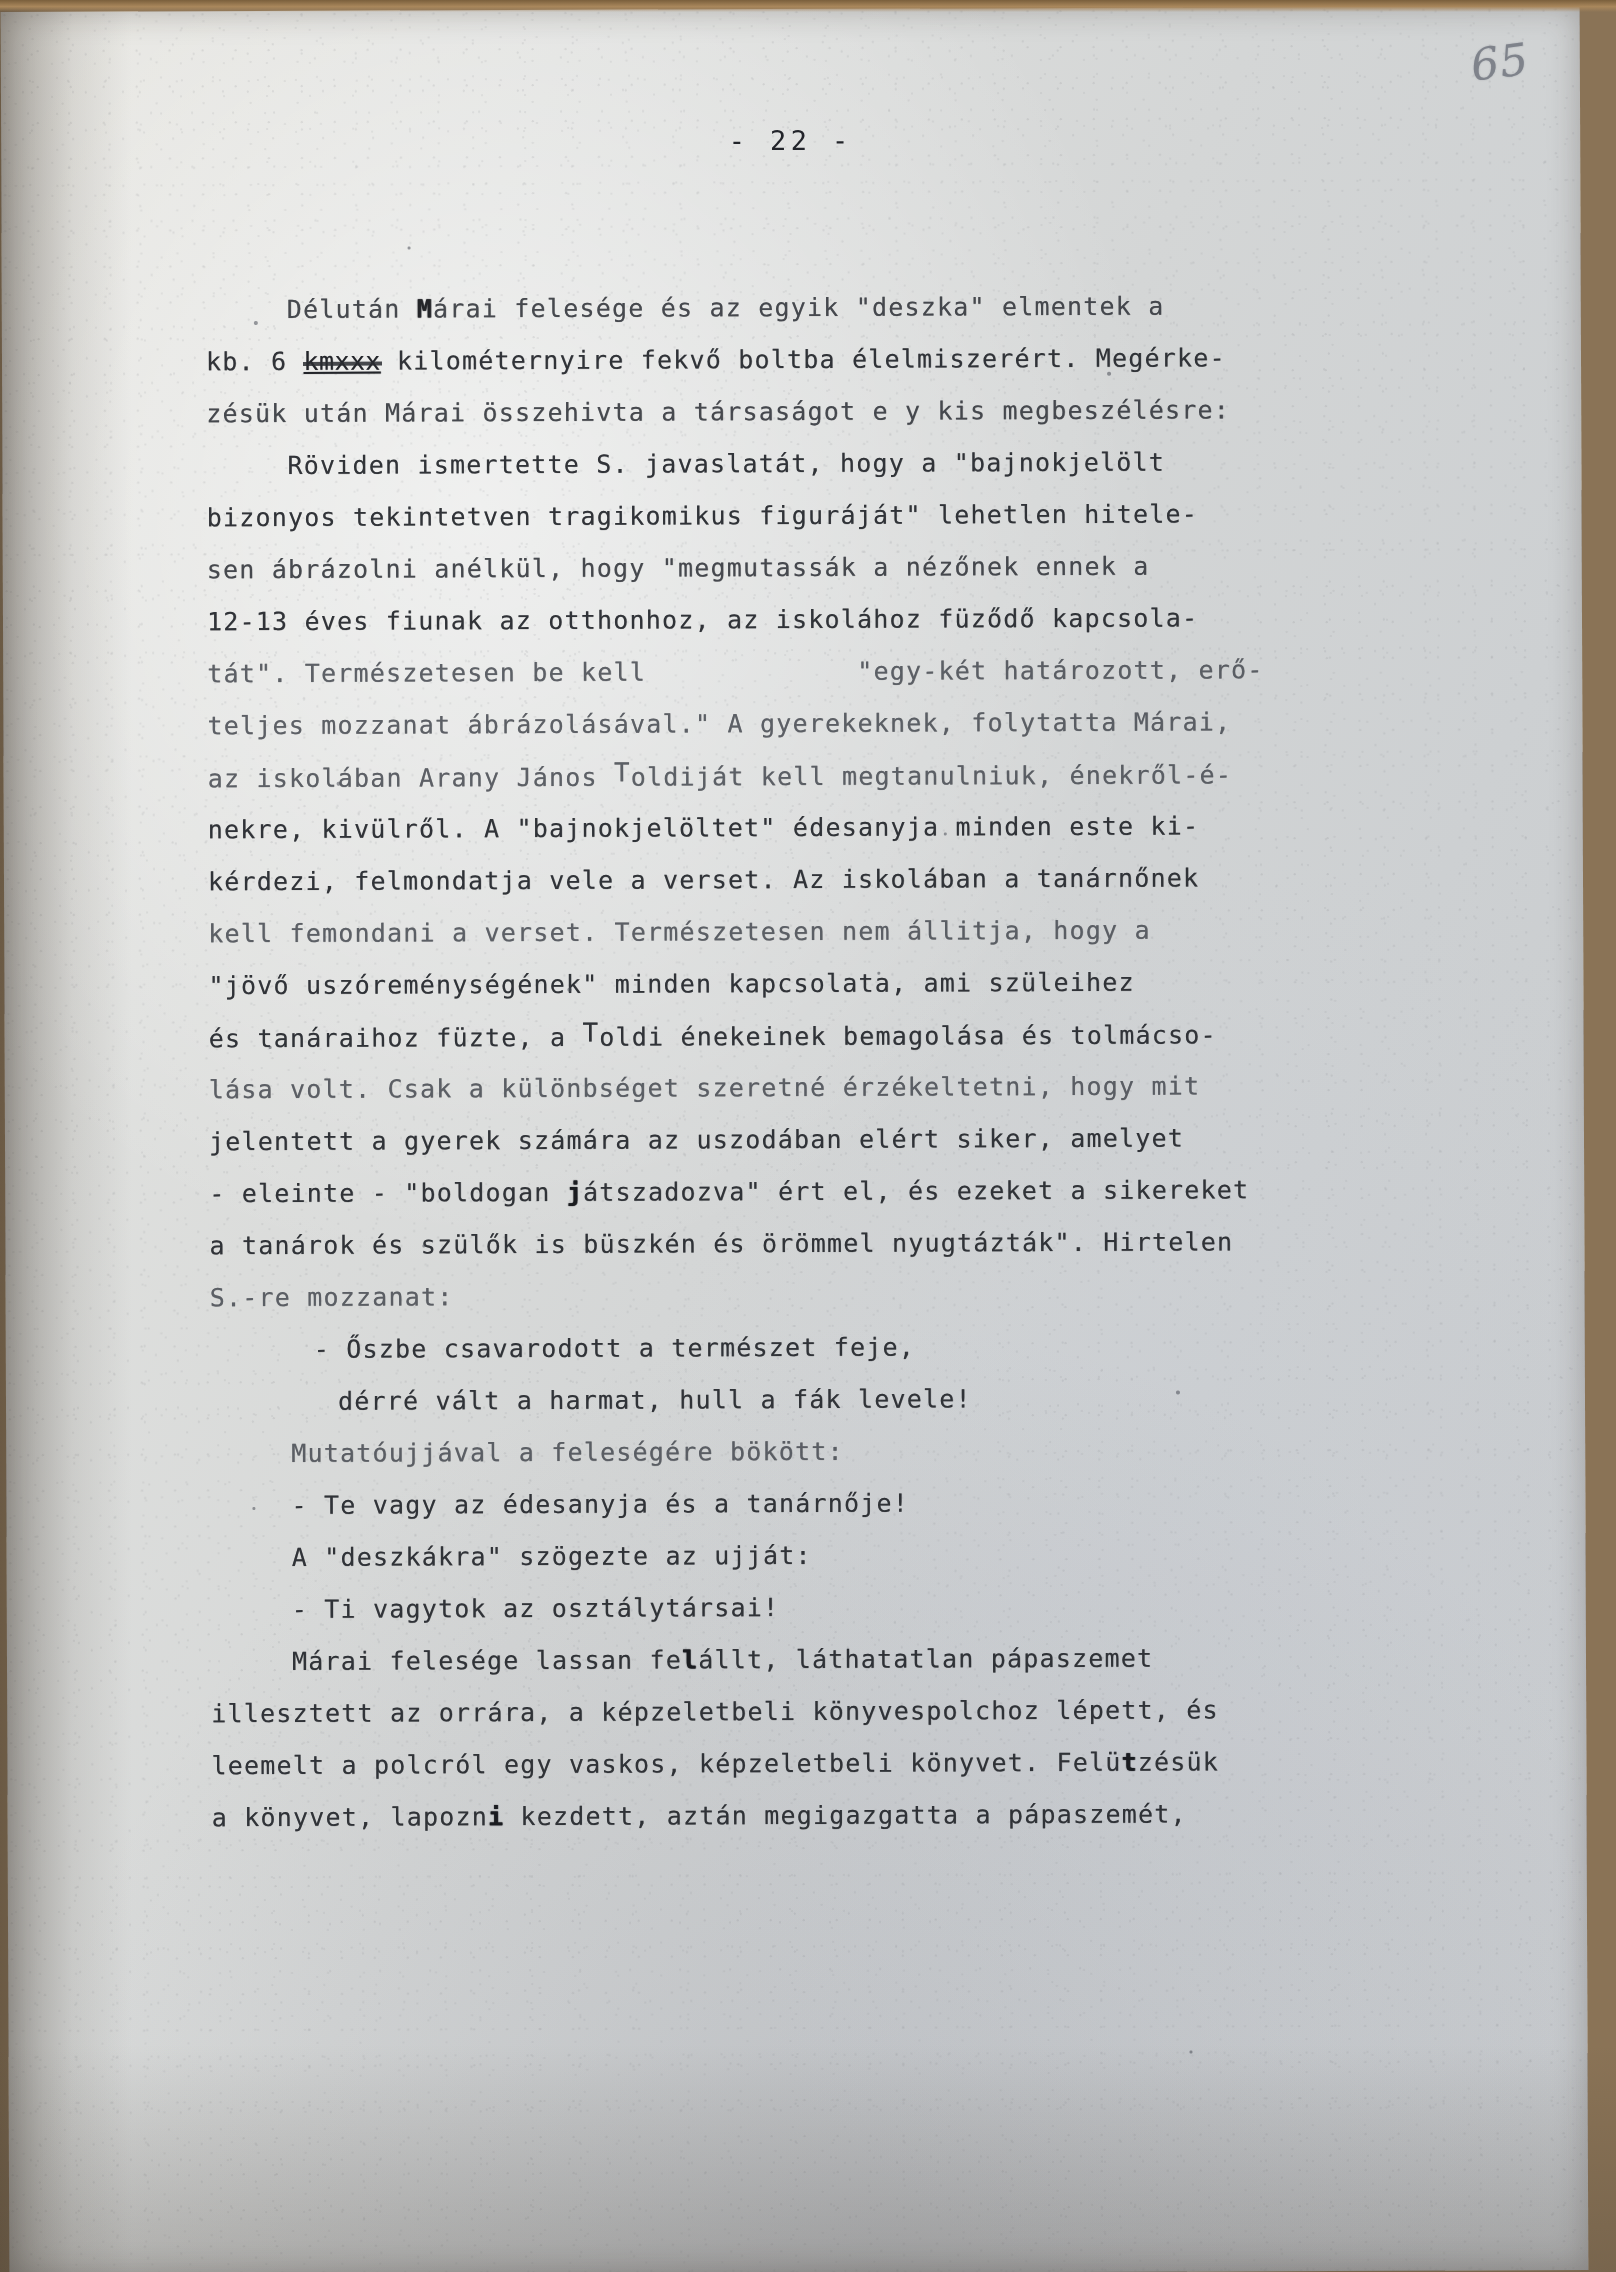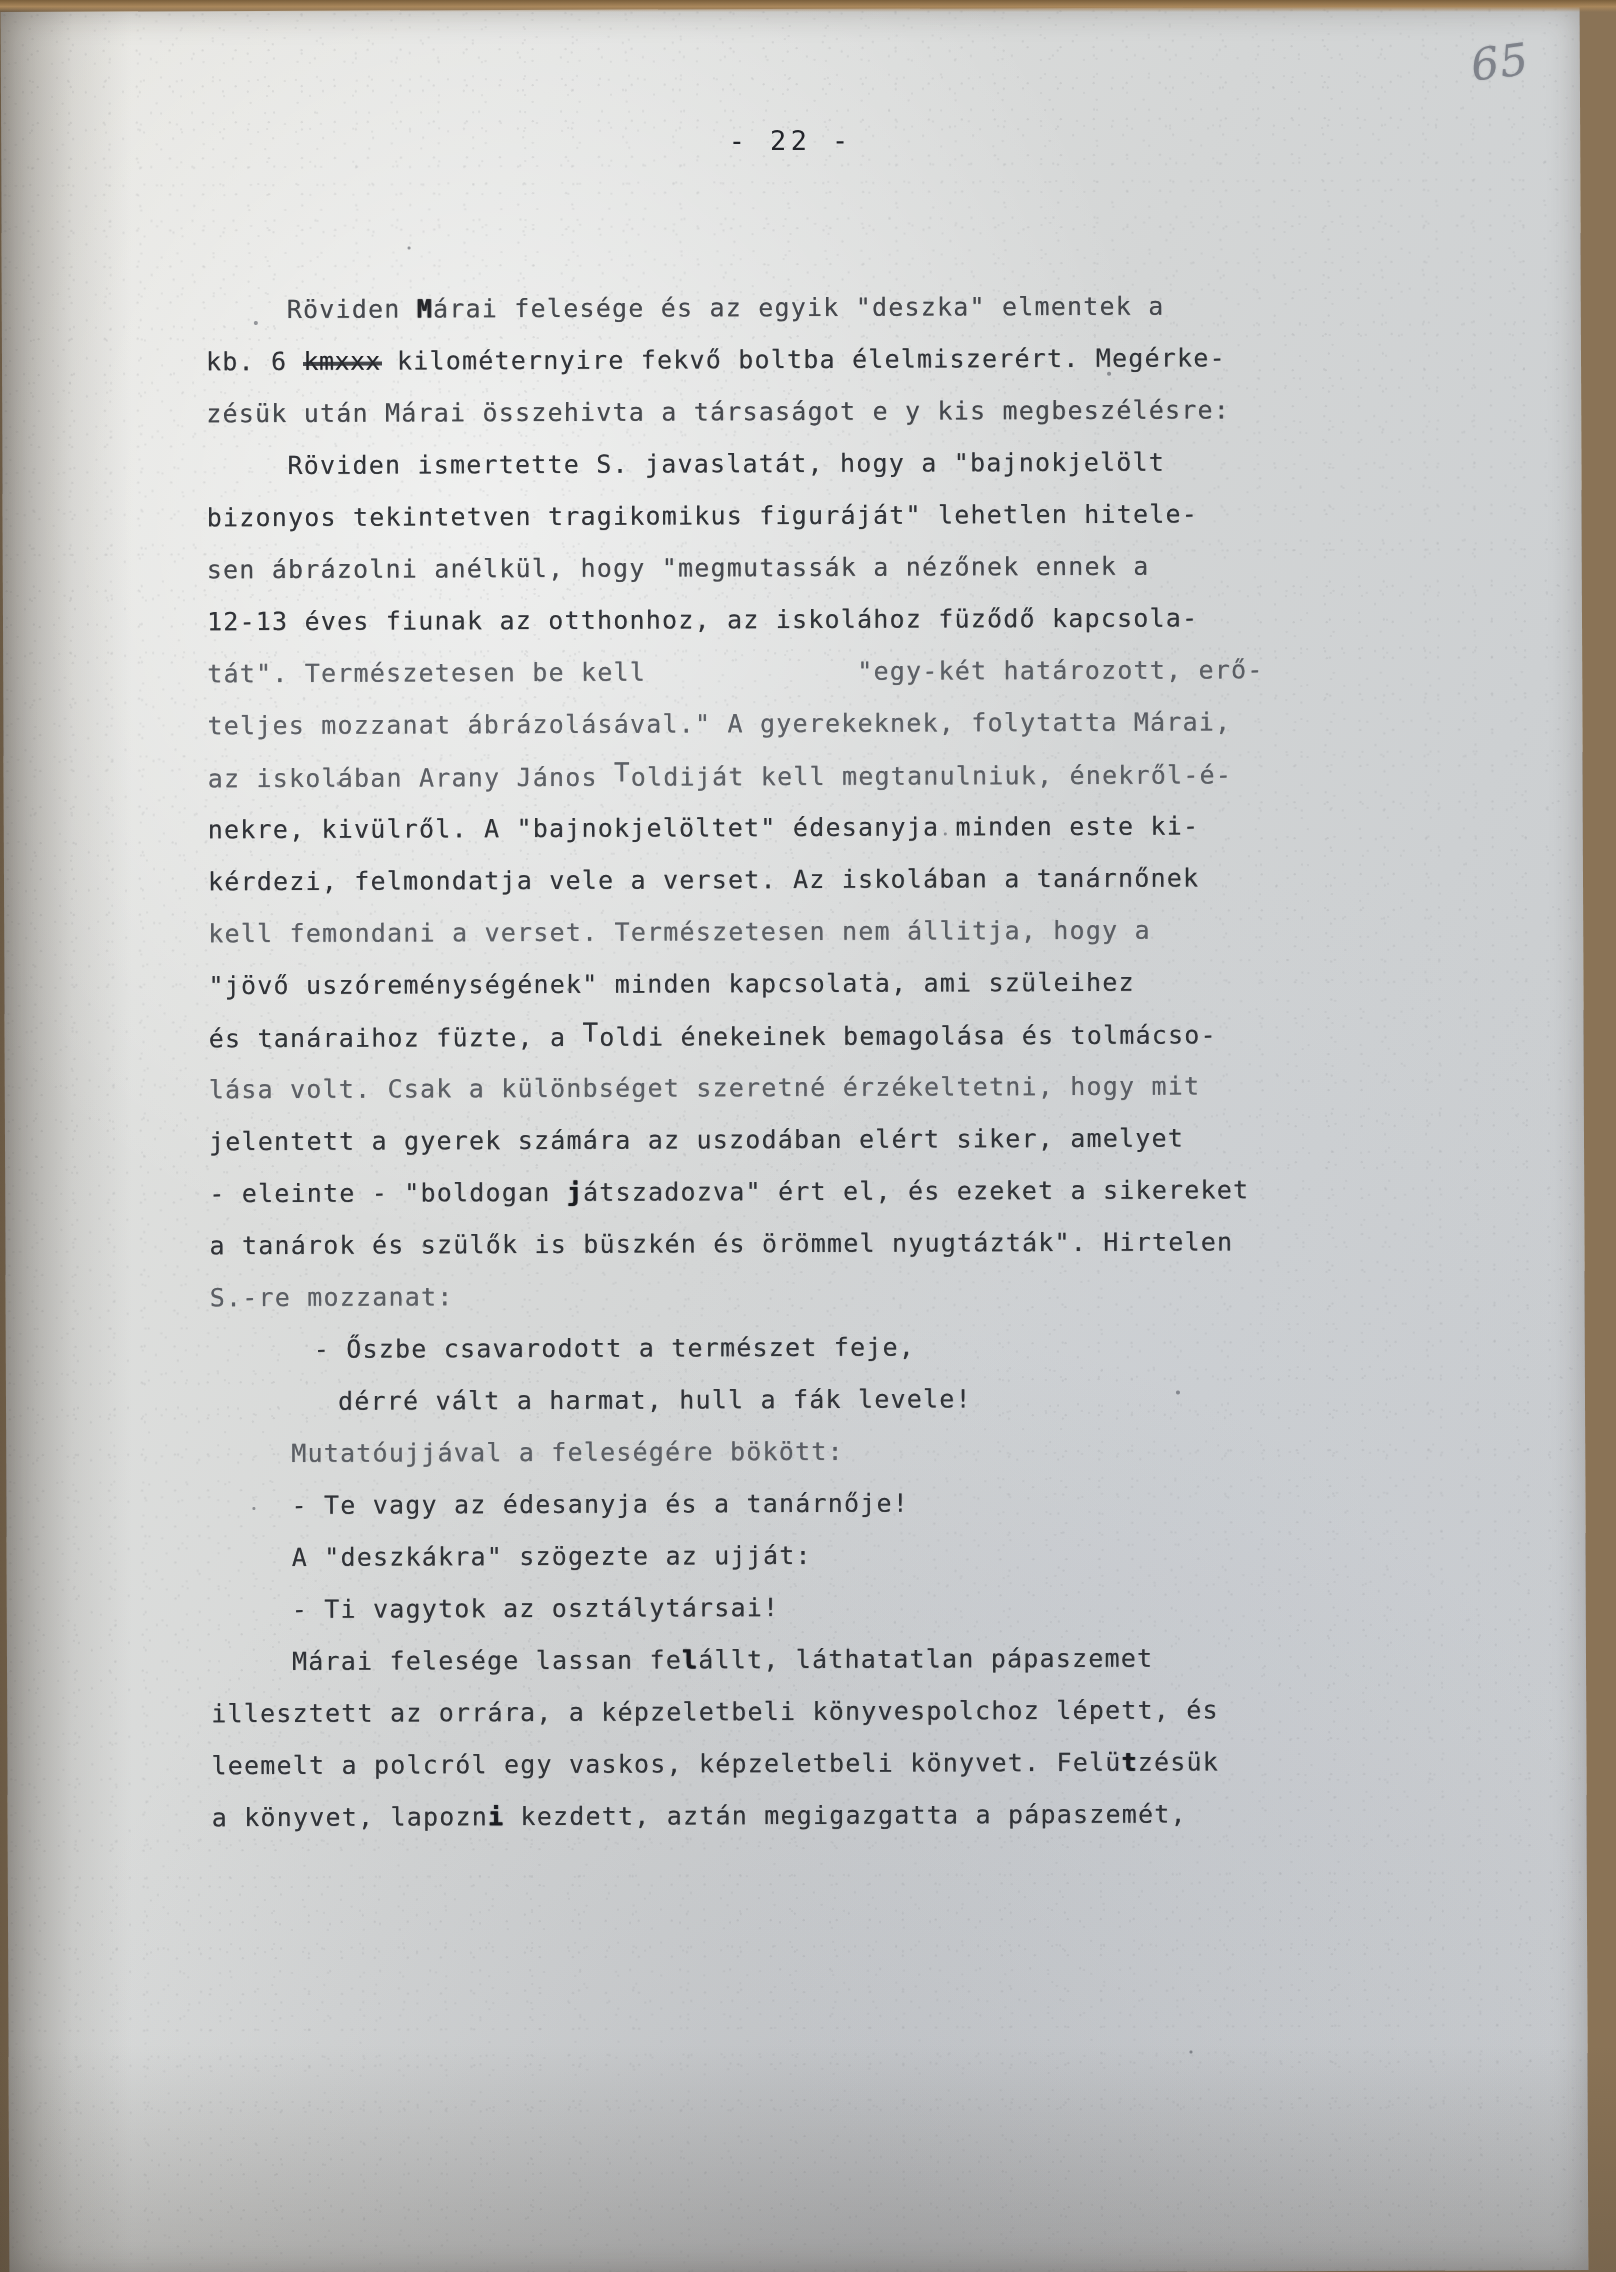--- a/index.html
+++ b/index.html
@@ -138,20 +138,21 @@
 
   .indent-1 { padding-left: 81px; }   
   .indent-2 { padding-left: 104px; }  
   .indent-3 { padding-left: 128px; }
 
   
   .xout {
     position: relative;
     color: #1d1f24;
     letter-spacing: 0.4px;
+    text-decoration: underline;
   }
   .xout::after {
     content: "";
     position: absolute;
     left: -0.9px; right: -0.9px;
     top: 52%;
     height: 3.5px;
     background: #25272c;
     opacity: 0.85;
   }
@@ -187,21 +188,21 @@
   <div class="backing"></div>
 
   <div class="sheet">
     <div class="grain"></div>
 
     <div class="folio">65</div>
 
     <div class="page-number">- 22 -</div>
 
     <div class="typescript" id="typescript">
-        <div class="tline f1 indent-1"><span>Röviden </span><span class="overstrike">M</span><span>árai felesége és az egyik "deszka" elmentek a</span></div>
+        <div class="tline f1 indent-1"><span>Délután </span><span class="overstrike">M</span><span>árai felesége és az egyik "deszka" elmentek a</span></div>
         <div class="tline f3"><span>kb. 6 </span><span class="xout">kmxxx</span><span> kilométernyire fekvő boltba élelmiszerért. Megérke-</span></div>
         <div class="tline f1"><span>zésük után Márai összehivta a társaságot e y kis megbeszélésre:</span></div>
         <div class="tline f3 indent-1"><span>Röviden ismertette S. javaslatát, hogy a "bajnokjelölt</span></div>
         <div class="tline f3"><span>bizonyos tekintetven tragikomikus figuráját" lehetlen hitele-</span></div>
         <div class="tline f1"><span>sen ábrázolni anélkül, hogy "megmutassák a nézőnek ennek a</span></div>
         <div class="tline f3"><span>12-13 éves fiunak az otthonhoz, az iskolához füződő kapcsola-</span></div>
         <div class="tline f2"><span>tát". Természetesen be kell             "egy-két határozott, erő-</span></div>
         <div class="tline f2"><span>teljes mozzanat ábrázolásával." A gyerekeknek, folytatta Márai,</span></div>
         <div class="tline f2"><span>az iskolában Arany János </span><span class="raised">T</span><span>oldiját kell megtanulniuk, énekről-é-</span></div>
         <div class="tline f3"><span>nekre, kivülről. A "bajnokjelöltet" édesanyja minden este ki-</span></div>

